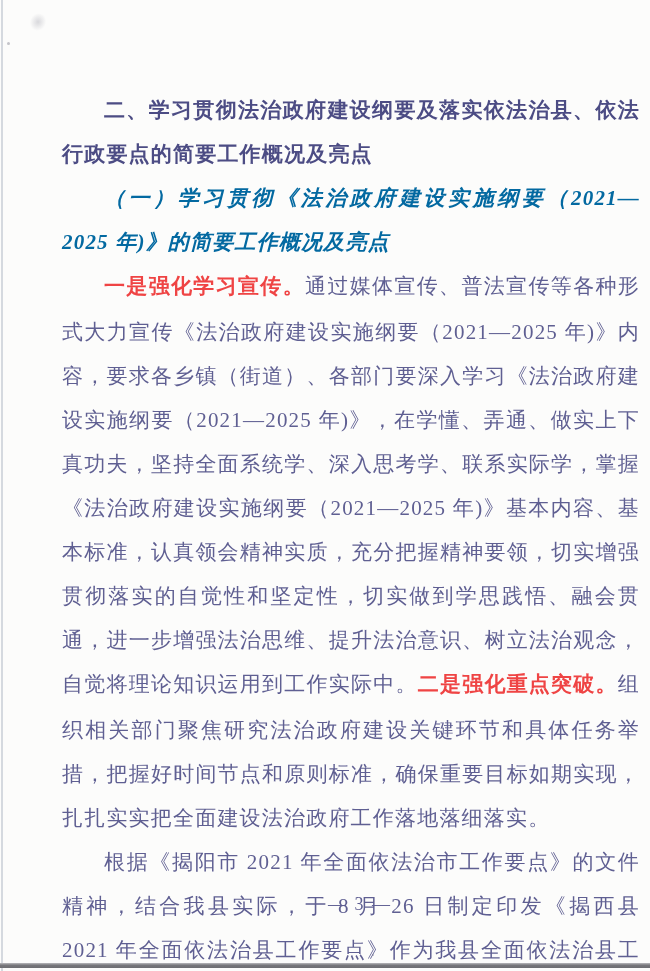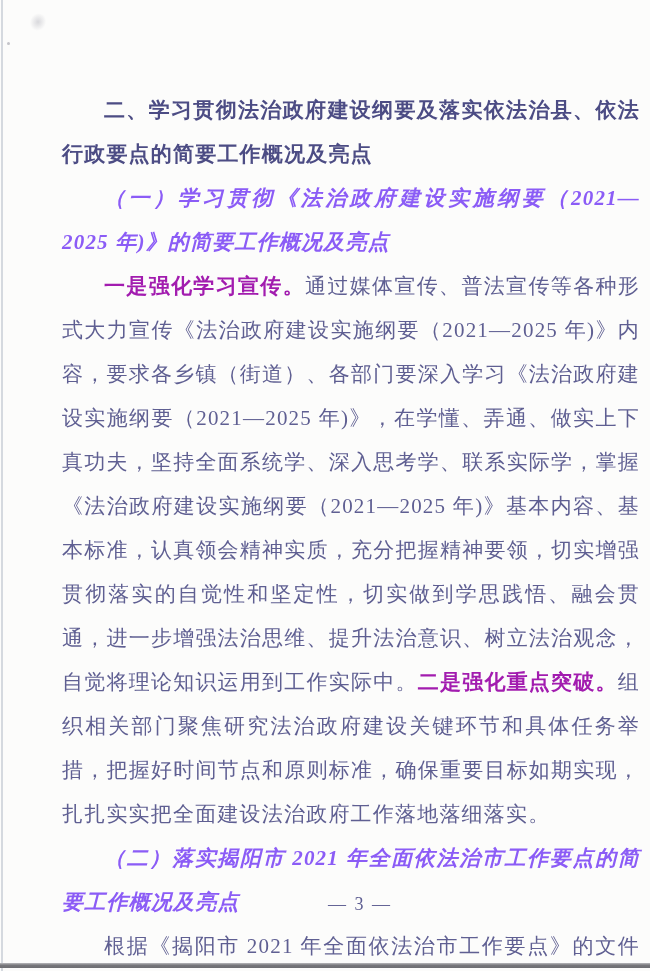--- a/index.html
+++ b/index.html
@@ -37,43 +37,42 @@
     font-size:21px;line-height:44px;letter-spacing:1.2px;
     color:#5f5f92;
     text-align:justify;text-justify:inter-character;
   }
   .text-block p{margin:0;text-indent:42px;}
   .h-hei{
     font-family:"Liberation Sans","DejaVu Sans",sans-serif;
     font-weight:700;color:#4c4c84;
   }
   .h-kai{
-    font-weight:700;font-style:italic;color:#8b5cf6;
+    font-weight:700;font-style:italic;color:#0369a1;
   }
-  .lead-bold{font-weight:700;color:#a21caf;}
+  .lead-bold{font-weight:700;color:#ef4444;font-family:Liberation Mono, monospace;}
   .page-number{
     position:absolute;left:328px;top:894px;
     font-size:18px;line-height:20px;letter-spacing:2px;color:#5e5e92;
     white-space:nowrap;
   }
 </style>
 </head>
 <body>
 
 <div class="page">
 
   <div class="scan-smudge"></div>
   <div class="scan-dot"></div>
   <div class="scan-dot2"></div>
   <div class="scan-left-line"></div>
 
   <div class="text-block">
     <p class="h-hei">二、学习贯彻法治政府建设纲要及落实依法治县、依法行政要点的简要工作概况及亮点</p>
     <p class="h-kai">（一）学习贯彻《法治政府建设实施纲要（2021—2025 年)》的简要工作概况及亮点</p>
     <p><span class="lead-bold">一是强化学习宣传。</span><span>通过媒体宣传、普法宣传等各种形式大力宣传《法治政府建设实施纲要（2021—2025 年)》内容，要求各乡镇（街道）、各部门要深入学习《法治政府建设实施纲要（2021—2025 年)》，在学懂、弄通、做实上下真功夫，坚持全面系统学、深入思考学、联系实际学，掌握《法治政府建设实施纲要（2021—2025 年)》基本内容、基本标准，认真领会精神实质，充分把握精神要领，切实增强贯彻落实的自觉性和坚定性，切实做到学思践悟、融会贯通，进一步增强法治思维、提升法治意识、树立法治观念，自觉将理论知识运用到工作实际中。</span><span class="lead-bold">二是强化重点突破。</span><span>组织相关部门聚焦研究法治政府建设关键环节和具体任务举措，把握好时间节点和原则标准，确保重要目标如期实现，扎扎实实把全面建设法治政府工作落地落细落实。</span></p>
-    <p class="h-kai">（二）落实揭阳市 2021 年全面依法治市工作要点的简要工作概况及亮点</p>
     <p>根据《揭阳市 2021 年全面依法治市工作要点》的文件精神，结合我县实际，于 8 月 26 日制定印发《揭西县 2021 年全面依法治县工作要点》作为我县全面依法治县工作的“工</p>
   </div>
 
   <div class="page-number">— 3 —</div>
 
   <div class="scan-bottom-bar"></div>
 </div>
 
 </body></html>

